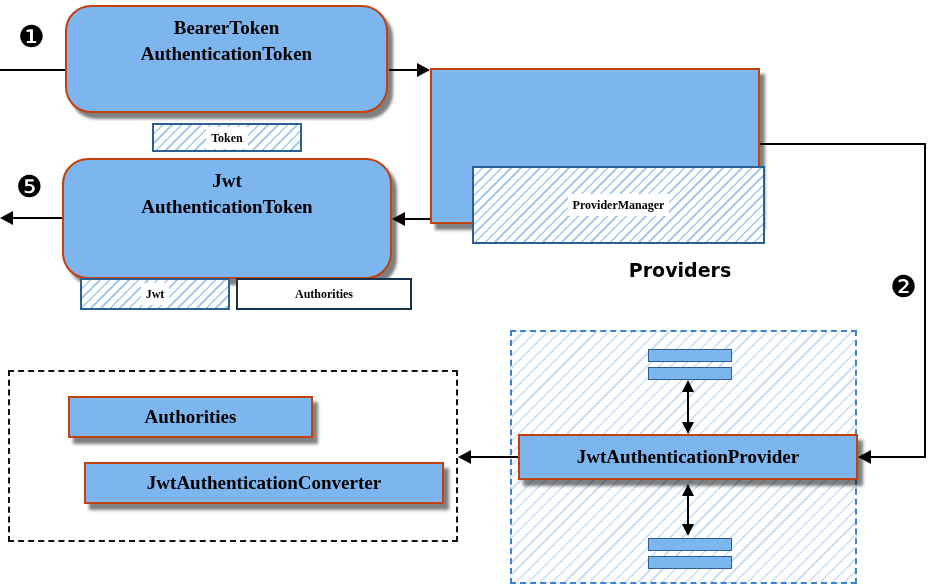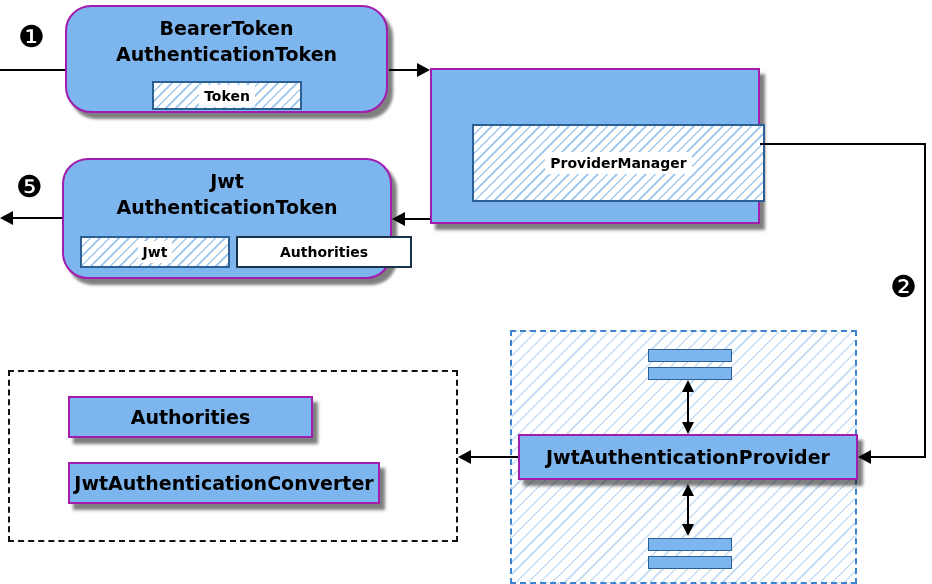--- a/index.html
+++ b/index.html
@@ -4,30 +4,32 @@
 <style>
   html,body{margin:0;padding:0;background:#fff;}
   .stage{
     position:relative;width:932px;height:584px;background:#fff;overflow:hidden;
     font-family:"DejaVu Sans","Liberation Sans",sans-serif;font-weight:bold;color:#000;
   }
   
   .node{
     position:absolute;box-sizing:border-box;
     background:var(--box-fill,#7DB5EE);
-    border:2px solid #a21caf;
+    border:2px solid #c2410c;
     box-shadow:5px 6px 3px rgba(0,0,0,0.5);
+    font-family:Liberation Serif, serif;
   }
   .rounded{border-radius:26px;}
   .node-title{position:absolute;left:0;right:0;text-align:center;font-size:19px;line-height:26px;}
   .inner{
     position:absolute;box-sizing:border-box;
     border:2px solid var(--inner-border,#2C5F93);
     display:flex;align-items:center;justify-content:center;
-    font-size:14px;
+    font-size:12px;
+    margin-top:42px;
   }
   .hatched{
     background-color:#fff;
     background-image:repeating-linear-gradient(135deg,transparent 0 5px,var(--hatch-stroke,#A9CCEE) 5px 6.8px);
   }
   .lbl{background:#fff;padding:0 5px;line-height:22px;}
   .plain-inner{background:#fff;border-color:#16324c;}
   
   .providers-box{
     position:absolute;box-sizing:border-box;
@@ -104,20 +106,21 @@
 
   <div class="hline" style="left:12px;top:217px;width:50px"></div>
   <div class="arrow-left" style="left:0;top:211px"></div>
 
   <div class="hline" style="left:760px;top:143px;width:166px"></div>
   <div class="vline" style="left:924px;top:143px;height:315px"></div>
   <div class="hline" style="left:870px;top:456px;width:56px"></div>
   <div class="arrow-left" style="left:858px;top:450px"></div>
 
   <div class="heading" style="left:540px;top:256px;width:280px">
+    <div>Providers</div>
   </div>
 
   <div class="providers-box" style="left:510px;top:330px;width:347px;height:254px"></div>
 
   <div class="bar" style="left:648px;top:349px"></div>
   <div class="bar" style="left:648px;top:367px"></div>
 
   <div class="arrow-up" style="left:682px;top:380px"></div>
   <div class="vline" style="left:687px;top:392px;height:30px"></div>
   <div class="arrow-down" style="left:682px;top:422px"></div>
@@ -135,17 +138,17 @@
 
   <div class="hline" style="left:470px;top:456px;width:48px"></div>
   <div class="arrow-left" style="left:458px;top:450px"></div>
 
   <div class="group-box" style="left:8px;top:370px;width:450px;height:172px"></div>
 
   <div class="node center-flex" style="left:68px;top:396px;width:245px;height:42px;font-size:19px">
     <span>Authorities</span>
   </div>
 
-  <div class="node center-flex" style="left:68px;top:462px;width:312px;height:42px;font-size:19px">
+  <div class="node center-flex" style="left:84px;top:462px;width:360px;height:42px;font-size:19px">
     <span>JwtAuthenticationConverter</span>
   </div>
 
 </div>
 
 </body></html>

